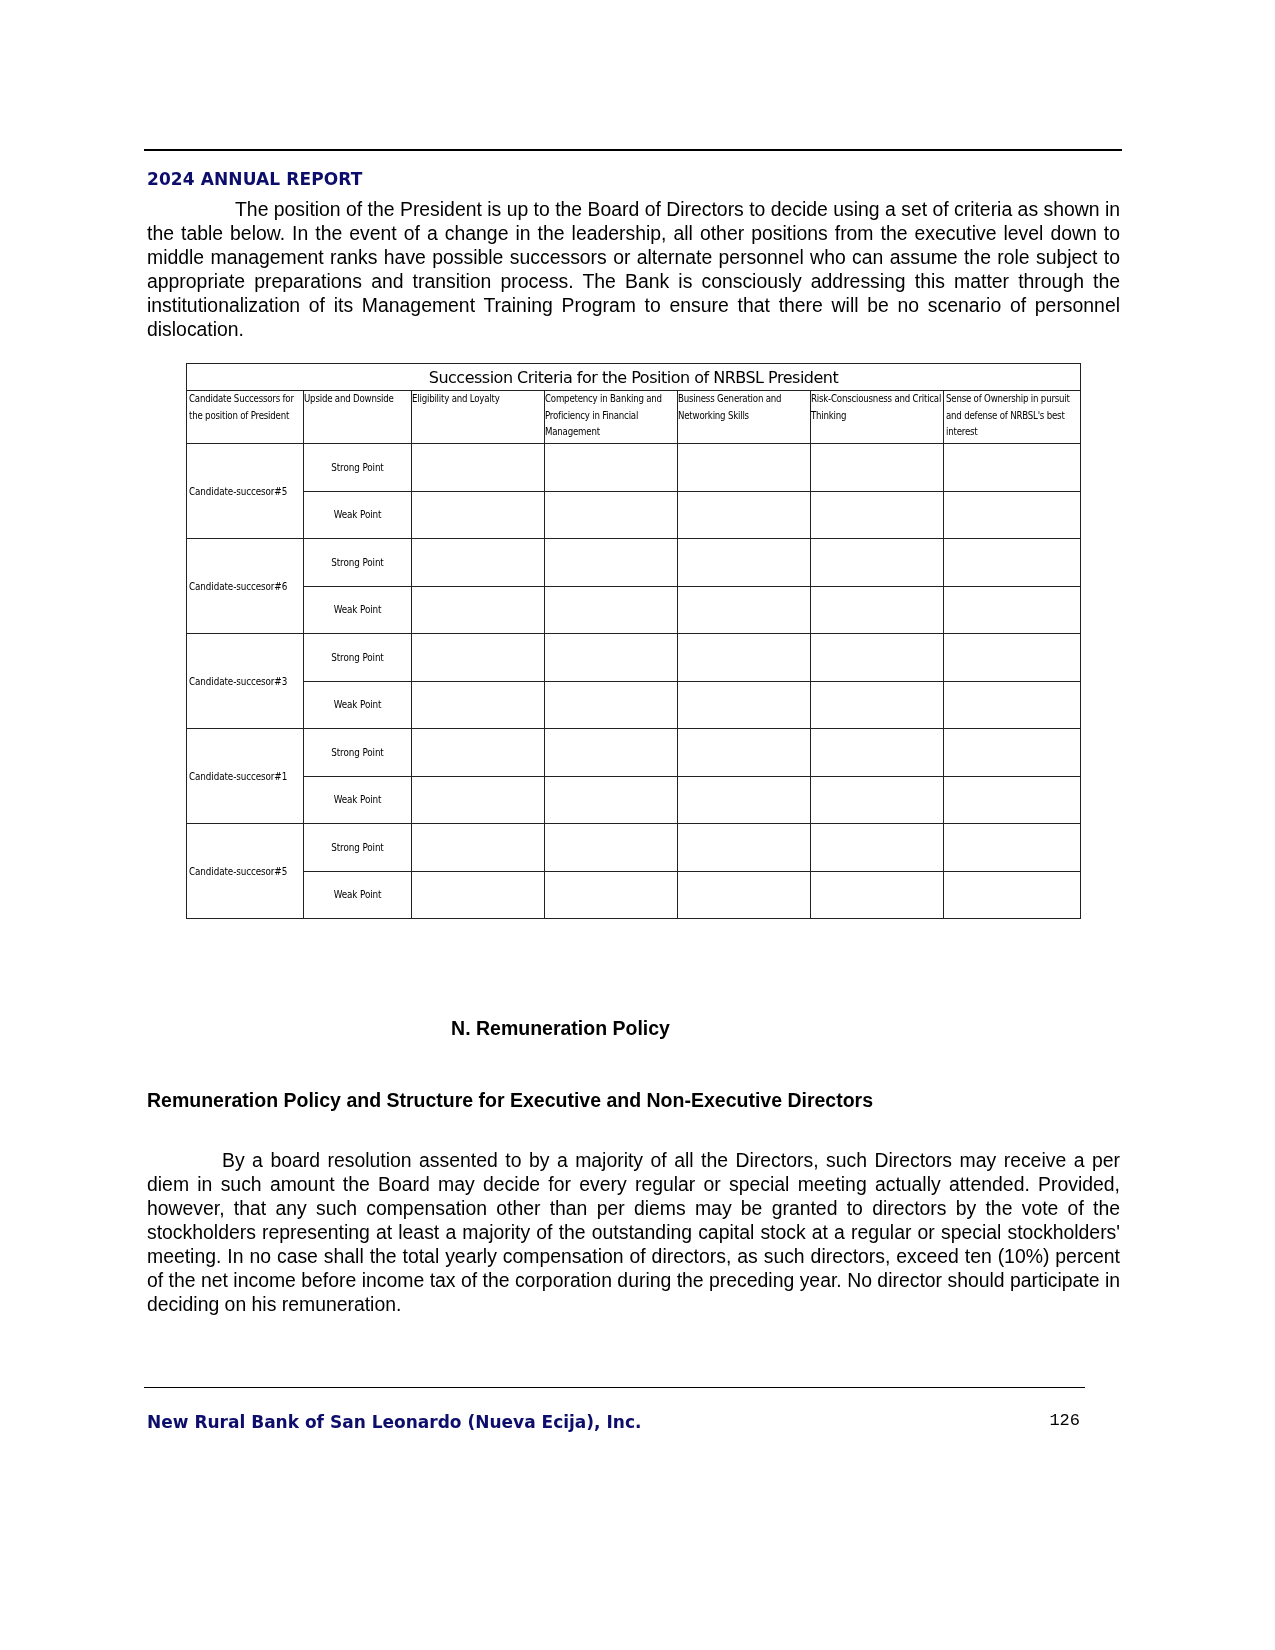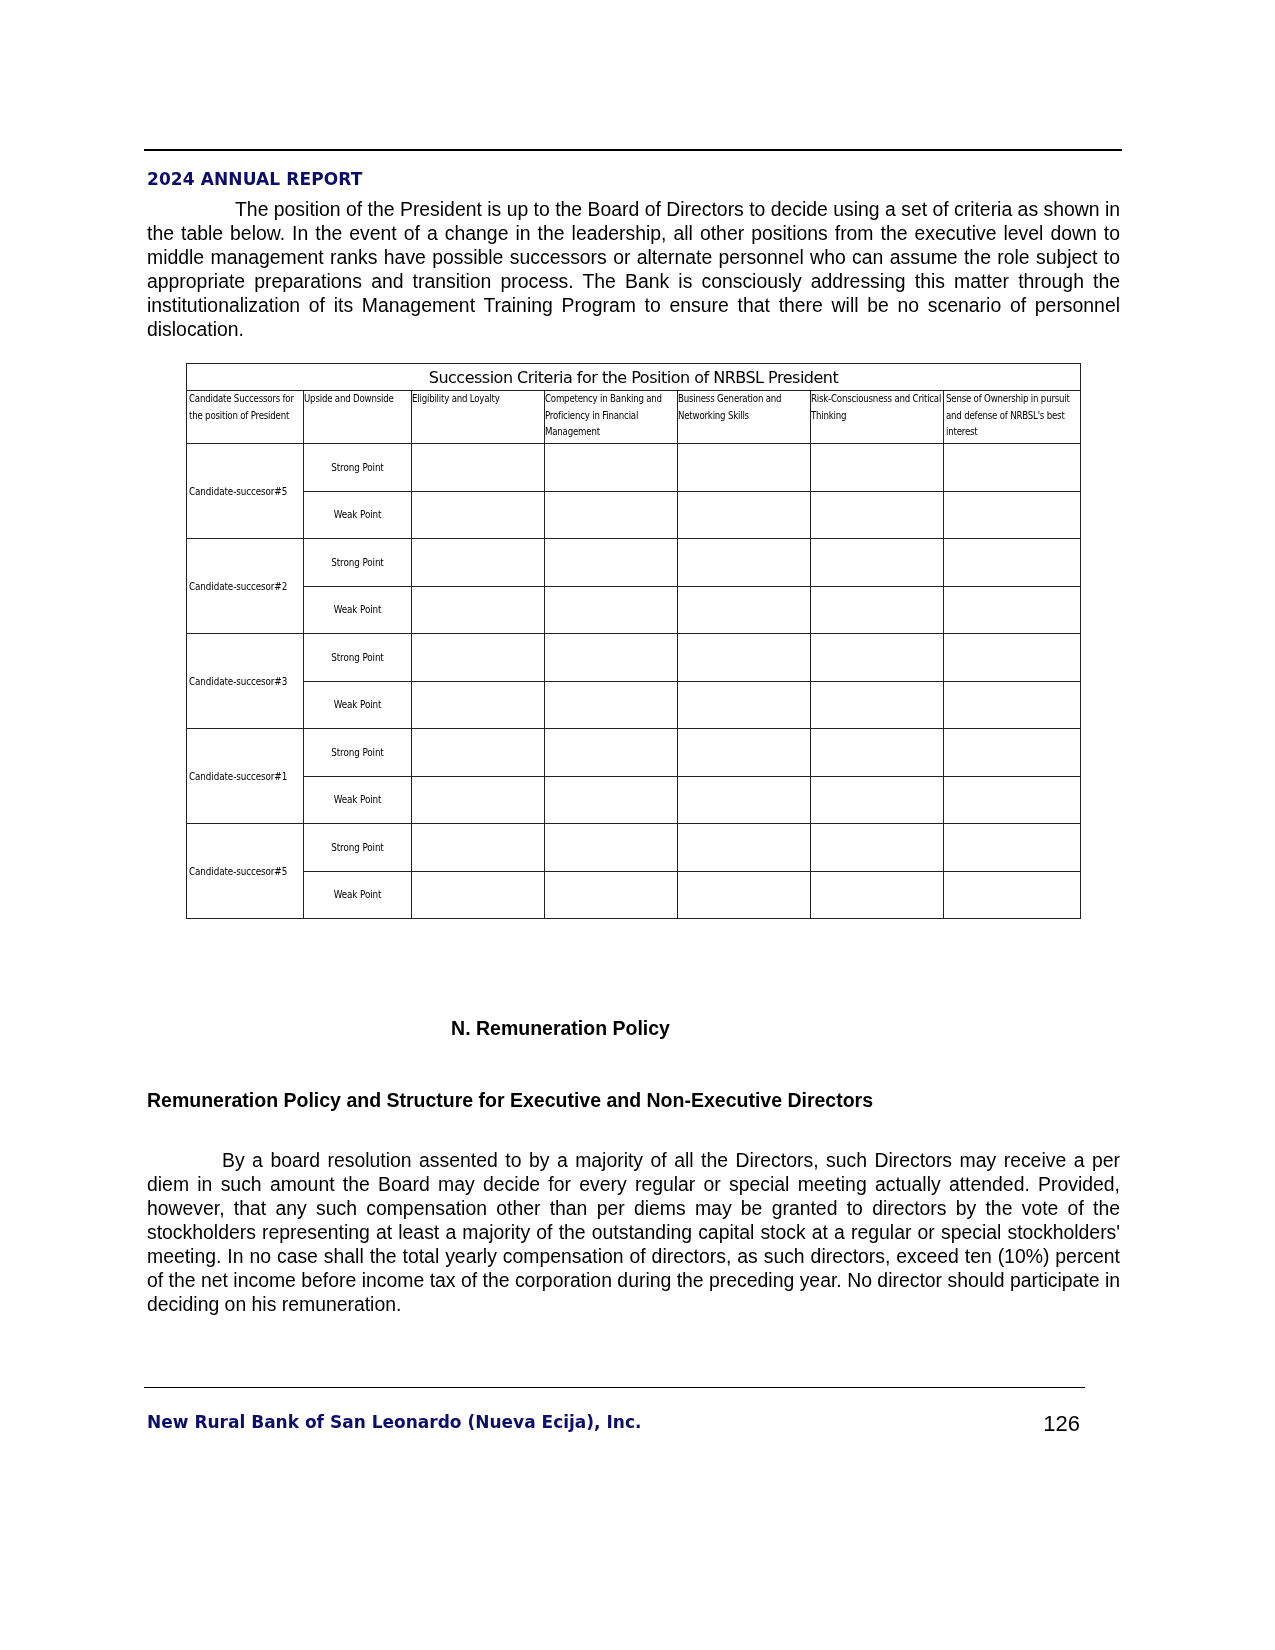--- a/index.html
+++ b/index.html
@@ -47,21 +47,21 @@
     position: absolute; left: 147px; top: 1089px;
     font-family: "Liberation Sans", sans-serif; font-weight: bold; font-size: 19.5px;
   }
   .ftr-rule { position: absolute; left: 144px; top: 1387px; width: 941px; height: 0; border-top: 1.5px solid #000; }
   .ftr-bank {
     position: absolute; left: 147px; top: 1412px;
     font-family: "DejaVu Sans", sans-serif; font-weight: bold; font-size: 17px; color: #0d0d6b;
   }
   .ftr-page {
     position: absolute; right: 195px; top: 1411px;
-    font-family: Liberation Sans, sans-serif; font-size: 22px; color: #000;
+    font-family: Liberation Mono, monospace; font-size: 17px; color: #000;
   }
 </style>
 </head>
 <body>
 
 <div class="hdr-title">2024 ANNUAL REPORT</div>
 <div class="hdr-rule"></div>
 
 <div class="para" id="p1"><span class="indent"></span><span>The position of the President is up to the Board of Directors to decide using a set of criteria as shown in the table below. In the event of a change in the leadership, all other positions from the executive level down to middle management ranks have possible successors or alternate personnel who can assume the role subject to appropriate preparations and transition process. The Bank is consciously addressing this matter through the institutionalization of its Management Training Program to ensure that there will be no scenario of personnel dislocation.</span></div>
 
@@ -99,21 +99,21 @@
       </tr>
       <tr>
         <td class="pt">Weak Point</td>
         <td class="blank"></td>
         <td class="blank"></td>
         <td class="blank"></td>
         <td class="blank"></td>
         <td class="blank"></td>
       </tr>
       <tr>
-        <td class="cand" rowspan="2">Candidate-succesor#2</td>
+        <td class="cand" rowspan="2">Candidate-succesor#6</td>
         <td class="pt">Strong Point</td>
         <td class="blank"></td>
         <td class="blank"></td>
         <td class="blank"></td>
         <td class="blank"></td>
         <td class="blank"></td>
       </tr>
       <tr>
         <td class="pt">Weak Point</td>
         <td class="blank"></td>

